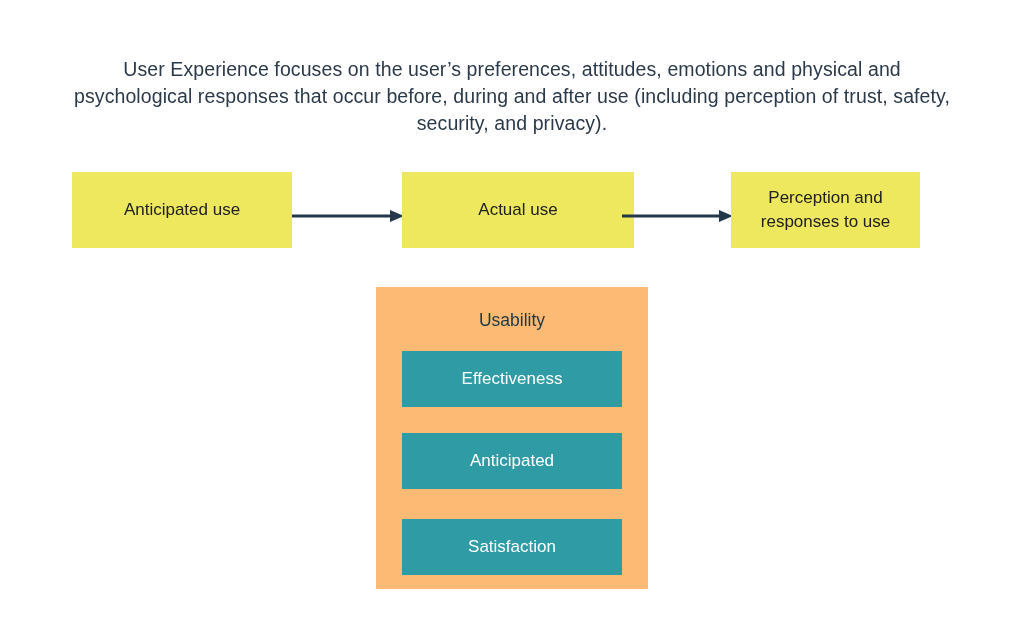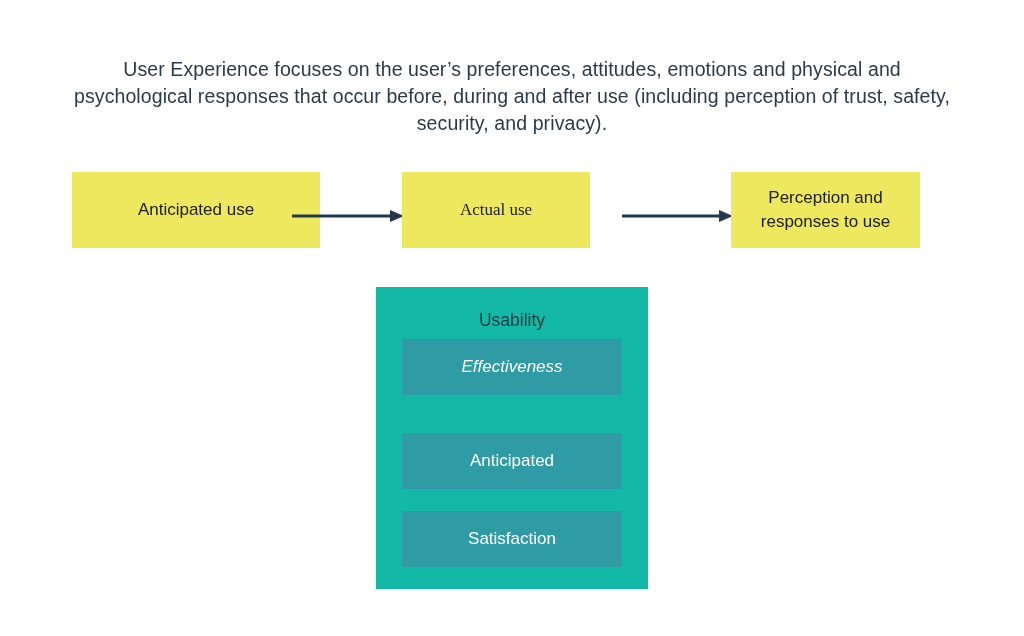--- a/index.html
+++ b/index.html
@@ -47,41 +47,41 @@
     align-items: center;
     justify-content: center;
     text-align: center;
     font-size: 17px;
     line-height: 24px;
     color: #212121;
     white-space: pre-line;
     box-sizing: border-box;
     padding: 0 8px;
   }
-  #flow-box-1 { left: 72px;  width: 248px; }
-  #flow-box-2 { left: 402px; width: 188px; font-family: Liberation Serif, serif; }
+  #flow-box-1 { left: 72px;  width: 220px; }
+  #flow-box-2 { left: 402px; width: 232px; }
   #flow-box-3 { left: 731px; width: 189px; }
 
   .flow-arrow {
     position: absolute;
     top: 38px;
     height: 12px;
   }
   #flow-arrow-1 { left: 292px; width: 112px; }
   #flow-arrow-2 { left: 622px; width: 111px; }
   .flow-arrow svg { display: block; overflow: visible; }
 
   
   #usability-panel {
     position: absolute;
     left: 376px;
     top: 287px;
     width: 272px;
     height: 302px;
-    background: #14b8a6;
+    background: #fdba74;
   }
   #usability-title {
     position: absolute;
     left: 0;
     top: 23px;
     width: 272px;
     text-align: center;
     font-size: 17.5px;
     color: #1f3a45;
   }
@@ -93,23 +93,23 @@
     background: #2f9ba5;
     color: #ffffff;
     display: flex;
     align-items: center;
     justify-content: center;
     font-size: 17px;
     text-align: center;
     box-sizing: border-box;
     padding: 0 6px;
   }
-  #usability-item-0 { top: 52px; font-style: italic;  }
+  #usability-item-0 { top: 64px;  }
   #usability-item-1 { top: 146px; }
-  #usability-item-2 { top: 224px; }
+  #usability-item-2 { top: 232px; }
 </style>
 </head>
 <body>
 
 <div id="intro-paragraph">User Experience focuses on the user’s preferences, attitudes, emotions and physical and psychological responses that occur before, during and after use (including perception of trust, safety, security, and privacy).</div>
 
 <div id="flow-row">
 
   <div class="flow-box" id="flow-box-1">Anticipated use</div>
 

